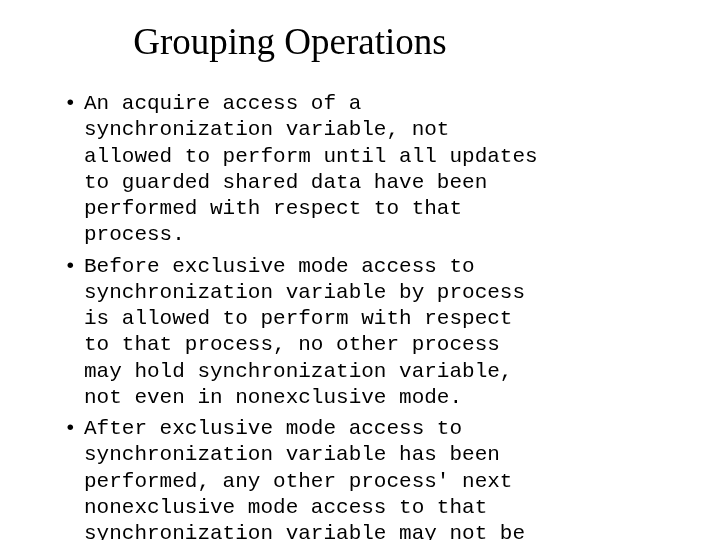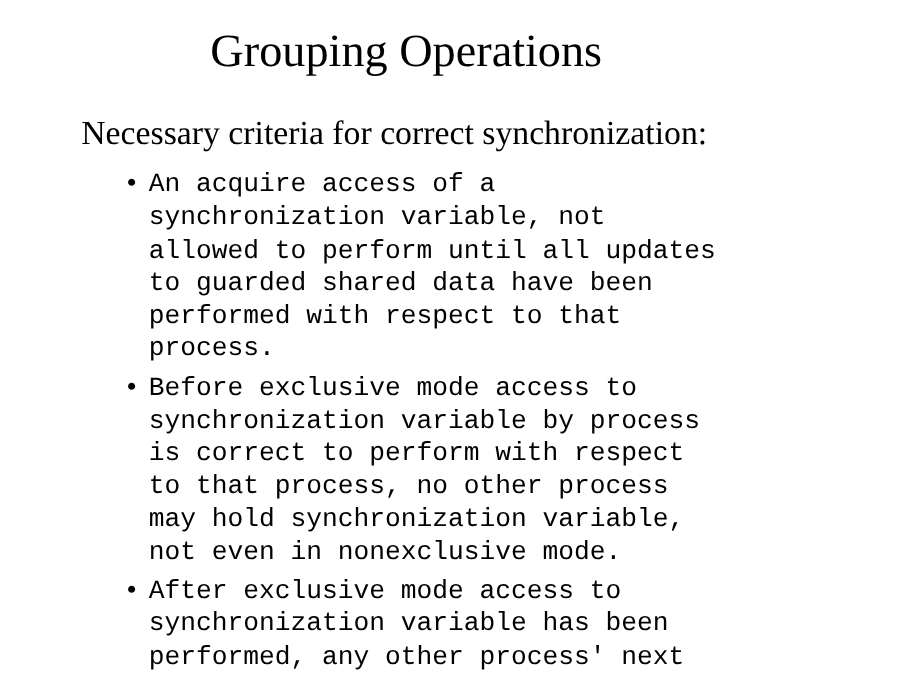--- a/index.html
+++ b/index.html
@@ -9,21 +9,20 @@
     height: 540px;
     background: #ffffff;
     font-family: "Times New Roman", Times, serif;
     color: #000000;
   }
   .slide {
     width: 580px;
     height: 540px;
     box-sizing: border-box;
     padding: 20px 30px 30px 30px;
-    margin-left: 35px;
   }
   .title {
     text-align: center;
     font-size: 37px;
     font-weight: normal;
     margin: 0 0 28px 0;
   }
   .subheading {
     font-size: 27px;
     font-weight: normal;
@@ -48,19 +47,18 @@
     left: 0;
     top: 0;
     font-size: 21px;
   }
 </style>
 </head>
 <body>
 
 <div class="slide">
   <h1 class="title">Grouping Operations</h1>
-  <div class="subheading">Necessary criteria for correct synchronization:</div>
   <ul class="bullet-list">
     <li class="bullet-item">An acquire access of a synchronization variable, not allowed to perform until all updates to guarded shared data have been performed with respect to that process.</li>
-    <li class="bullet-item">Before exclusive mode access to synchronization variable by process is correct to perform with respect to that process, no other process may hold synchronization variable, not even in nonexclusive mode.</li>
+    <li class="bullet-item">Before exclusive mode access to synchronization variable by process is allowed to perform with respect to that process, no other process may hold synchronization variable, not even in nonexclusive mode.</li>
     <li class="bullet-item">After exclusive mode access to synchronization variable has been performed, any other process' next nonexclusive mode access to that synchronization variable may not be performed have it has performed with respect to that variable's owner.</li>
   </ul>
 </div>
 
 </body></html>

